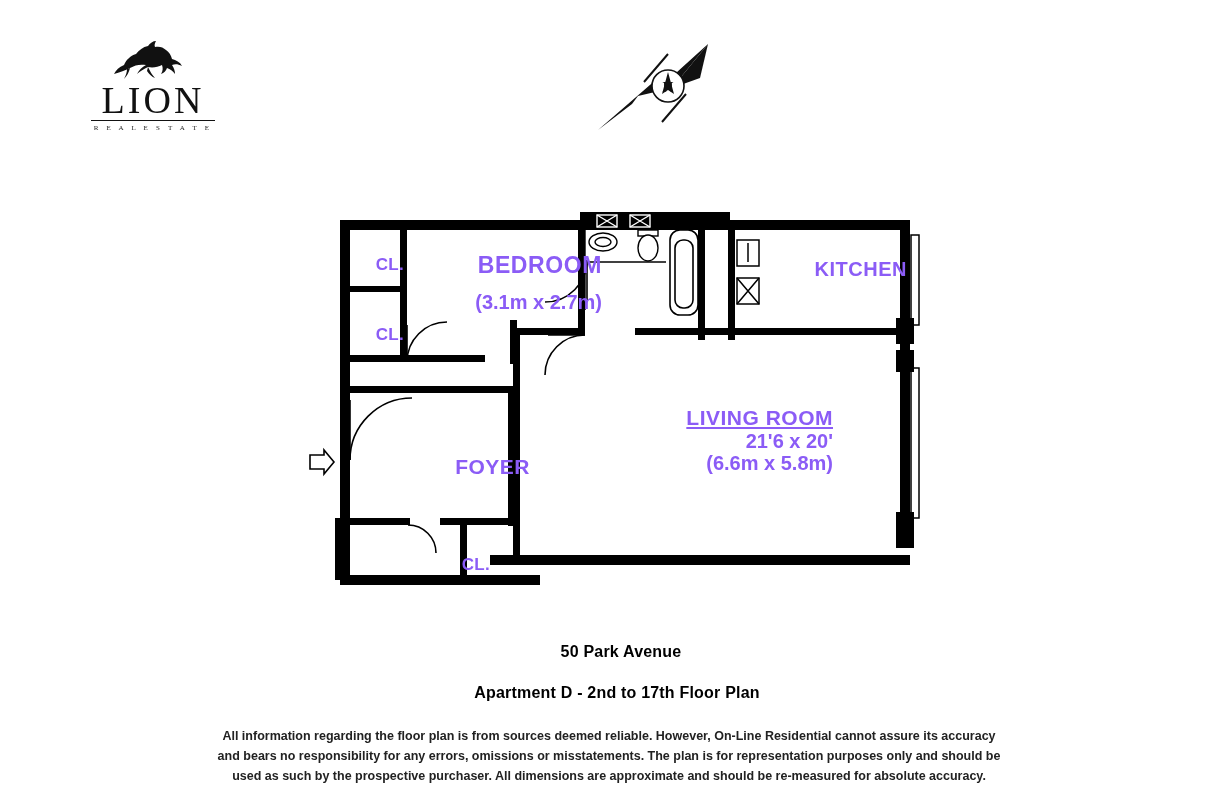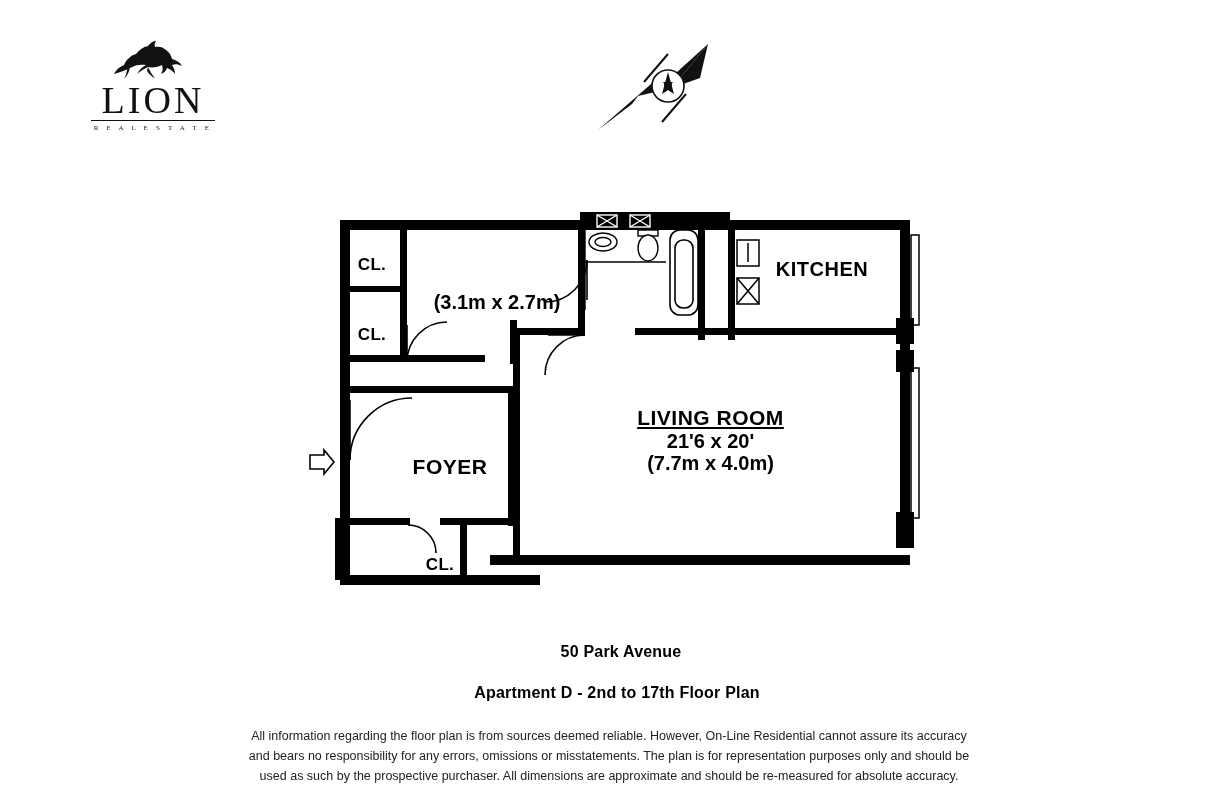--- a/index.html
+++ b/index.html
@@ -81,23 +81,23 @@
     position: absolute;
     left: 300px;
     top: 200px;
     width: 660px;
     height: 420px;
   }
 
   
   .lbl {
     position: absolute;
-    text-align: center;
+    text-align: right;
     font-weight: bold;
-    color: #000000;
+    color: #8b5cf6;
     white-space: nowrap;
   }
   .lbl.cl {
     font-size: 17px;
     letter-spacing: .3px;
   }
   .lbl-bedroom-name {
     left: 392px; top: 252px; width: 210px;
     font-size: 23px; letter-spacing: .6px;
   }
@@ -146,20 +146,21 @@
     font-weight: bold;
     letter-spacing: .2px;
   }
   .disclaimer {
     position: absolute;
     left: 209px; top: 726px; width: 800px;
     text-align: center;
     font-size: 12.5px;
     line-height: 20px;
     color: #222;
+    font-weight: bold;
   }
   .disclaimer div { white-space: nowrap; }
 </style>
 </head>
 <body>
 
 <div class="page">
 
   <div class="logo">
     <svg class="logo-lion" viewBox="0 0 92 42">
@@ -311,25 +312,26 @@
       </g>
 
       <g fill="#fff" stroke="#000" stroke-width="1.6">
         <polygon points="10,255 24,255 24,250 34,262 24,274 24,269 10,269"></polygon>
       </g>
     </g>
   </svg>
 
   <div class="lbl lbl-cl cl lbl-cl1">CL.</div>
   <div class="lbl lbl-cl cl lbl-cl2">CL.</div>
+  <div class="lbl lbl-bedroom-name">BEDROOM</div>
   <div class="lbl lbl-bedroom-dim">(3.1m x 2.7m)</div>
   <div class="lbl lbl-kitchen">KITCHEN</div>
   <div class="lbl lbl-living-name">LIVING ROOM</div>
   <div class="lbl lbl-living-dim1">21'6 x 20'</div>
-  <div class="lbl lbl-living-dim2">(7.7m x 4.0m)</div>
+  <div class="lbl lbl-living-dim2">(6.6m x 5.8m)</div>
   <div class="lbl lbl-foyer">FOYER</div>
   <div class="lbl lbl-cl cl lbl-cl3">CL.</div>
 
   <div class="caption-address">50 Park Avenue</div>
   <div class="caption-plan">Apartment D - 2nd to 17th Floor Plan</div>
 
   <div class="disclaimer">
     <div>All information regarding the floor plan is from sources deemed reliable.  However, On-Line Residential cannot assure its accuracy</div>
     <div>and bears no responsibility for any errors, omissions or misstatements.  The plan is for representation purposes only and should be</div>
     <div>used as such by the prospective purchaser.  All dimensions are approximate and should be re-measured for absolute accuracy.</div>

